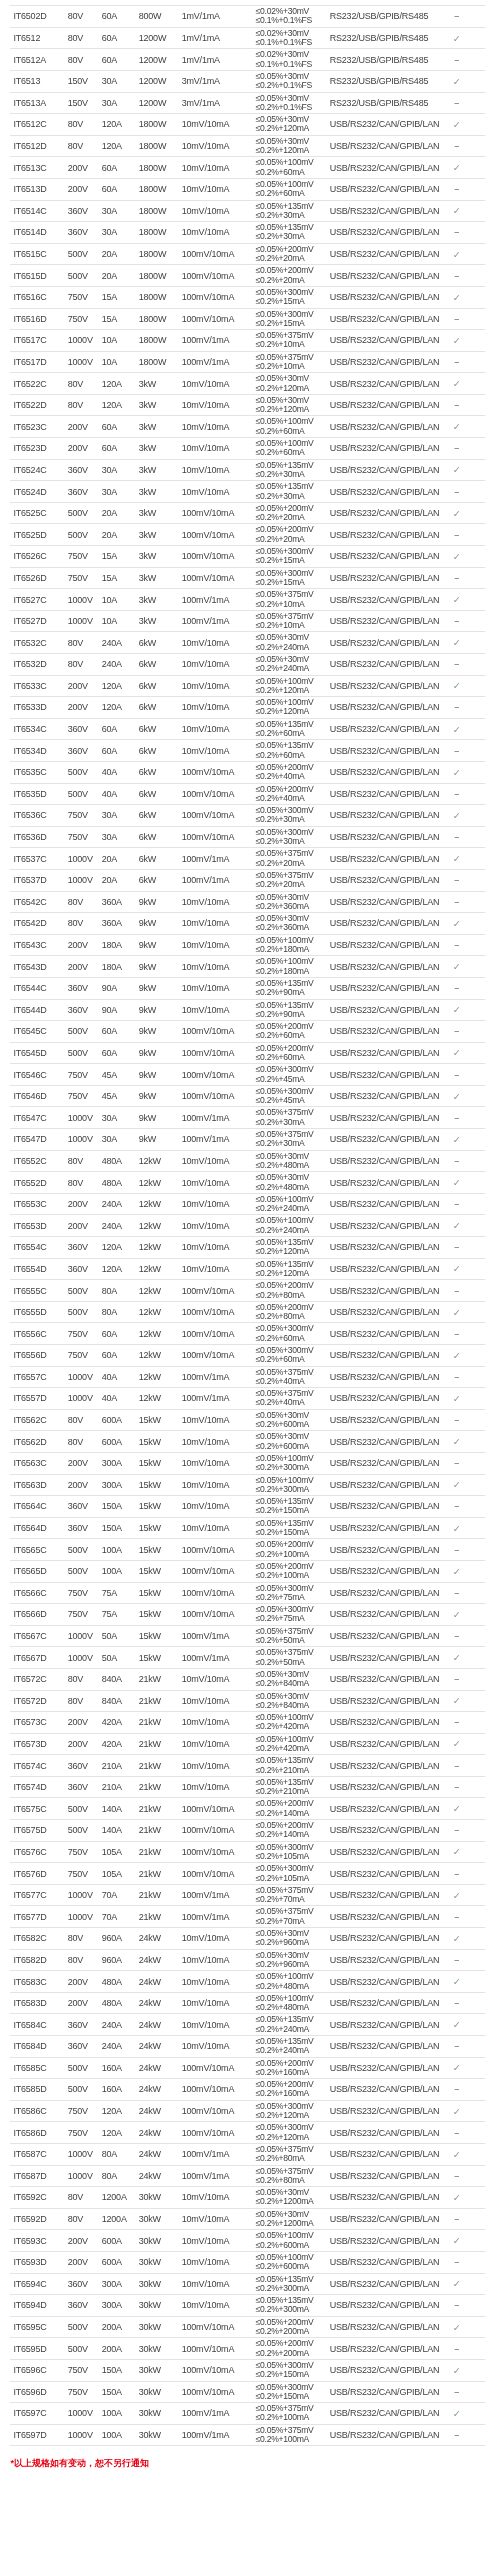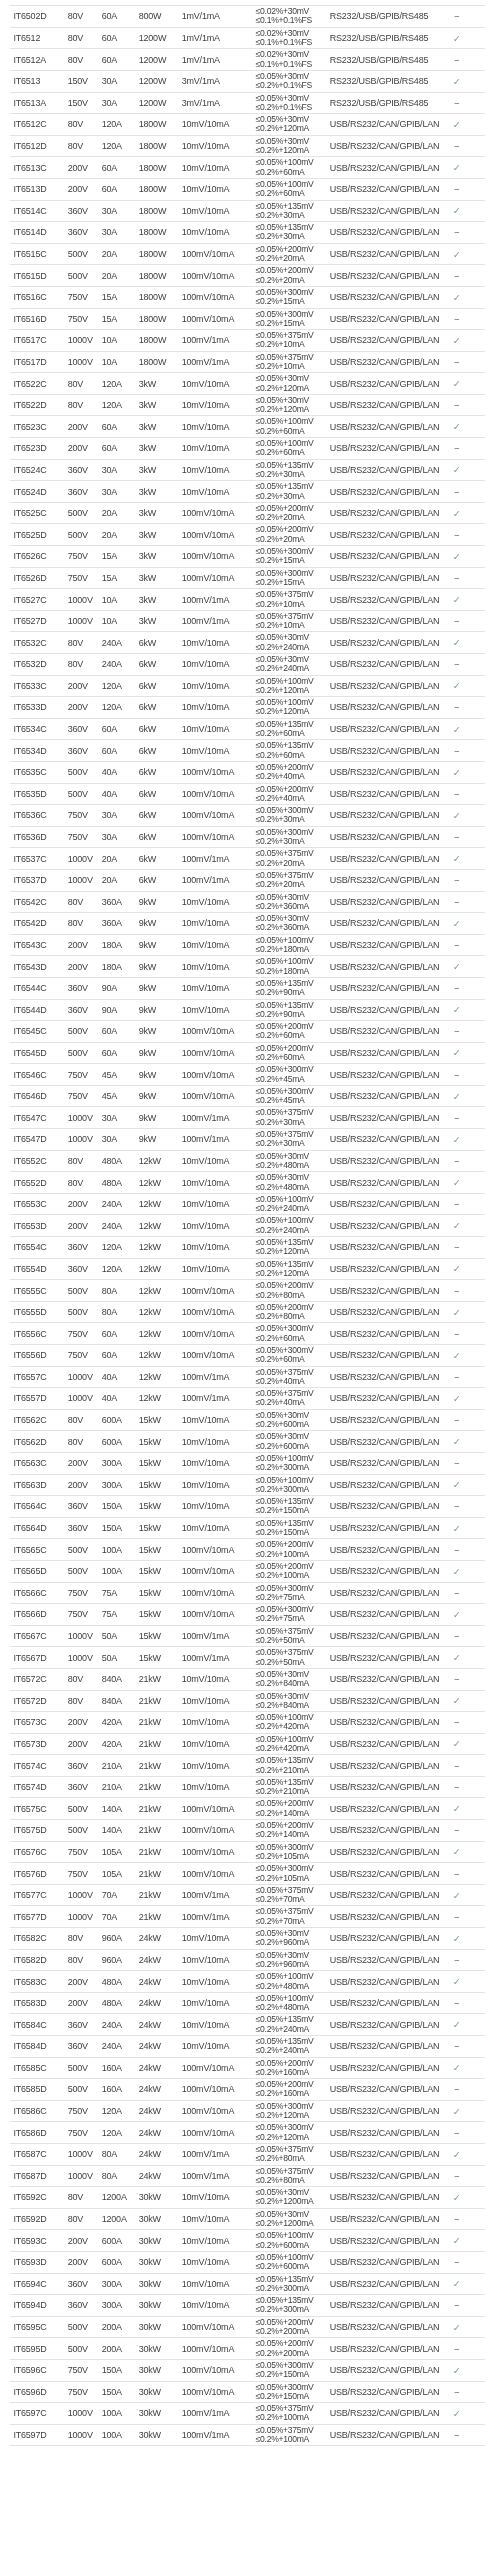--- a/index.html
+++ b/index.html
@@ -1618,14 +1618,15 @@
     <div class="cell c-power">30kW</div>
     <div class="cell c-res">100mV/1mA</div>
     <div class="cell c-acc">
       <div class="acc-line">≤0.05%+375mV</div>
       <div class="acc-line">≤0.2%+100mA</div>
     </div>
     <div class="cell c-if">USB/RS232/CAN/GPIB/LAN</div>
     <div class="cell c-flag"><span class="flag-dash">–</span></div>
   </div>
 </div>
+  <div id="footnote">*以上规格如有变动，恕不另行通知</div>
 </div>
 
 
 </body></html>

